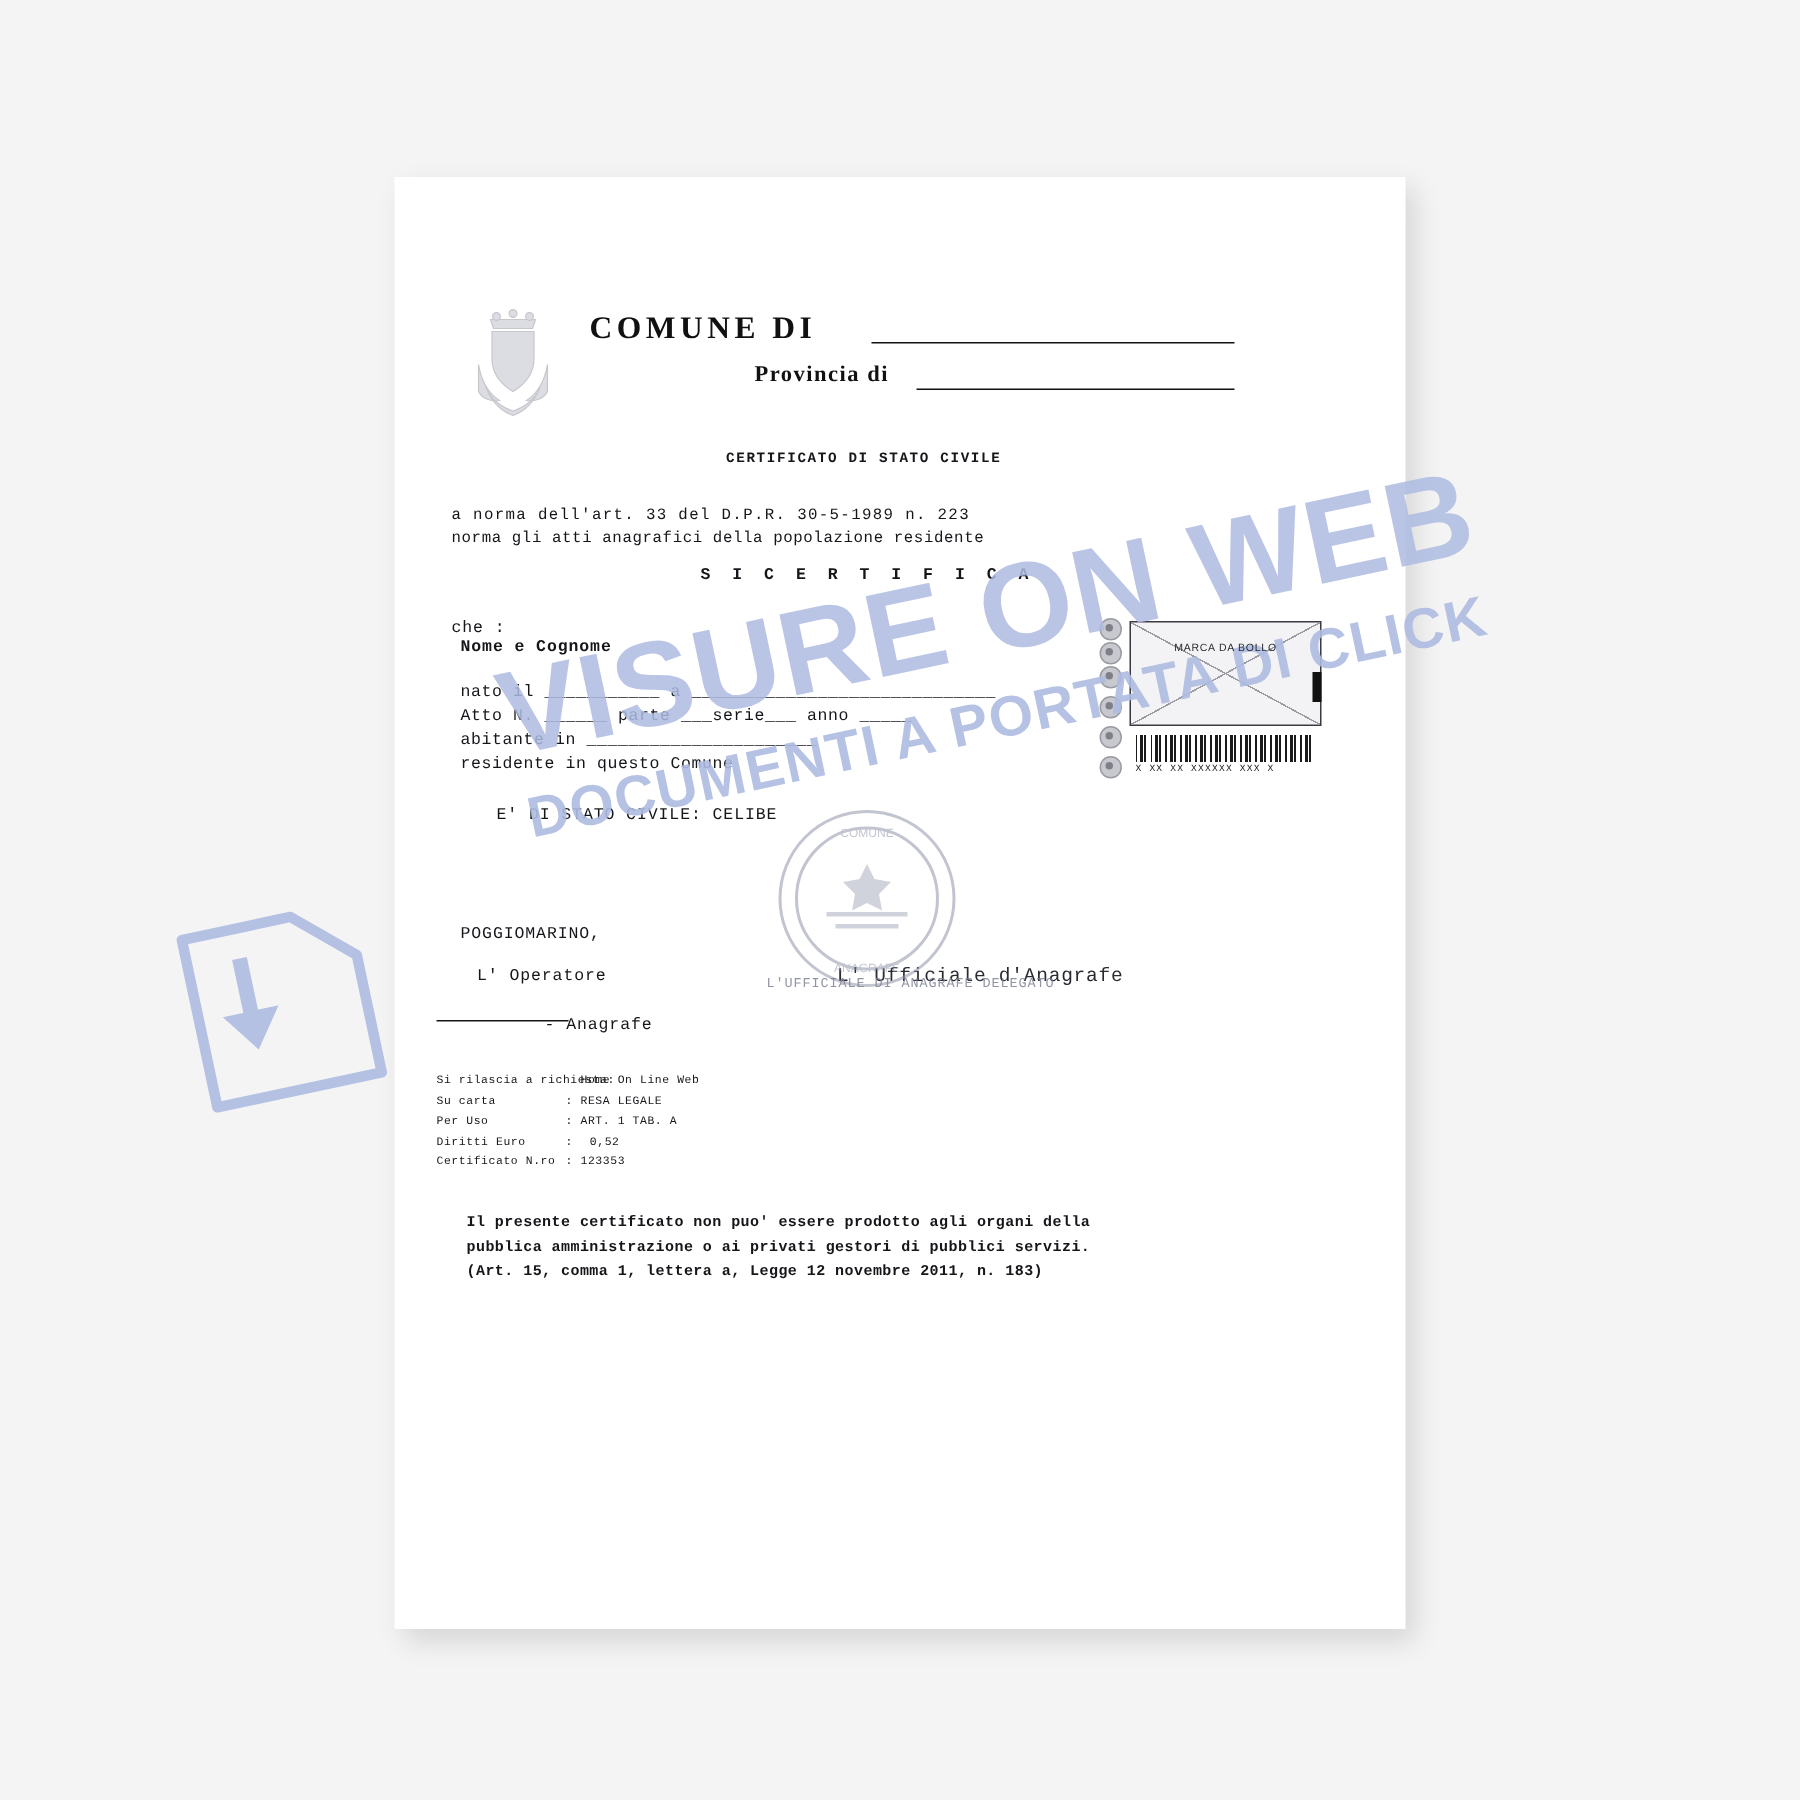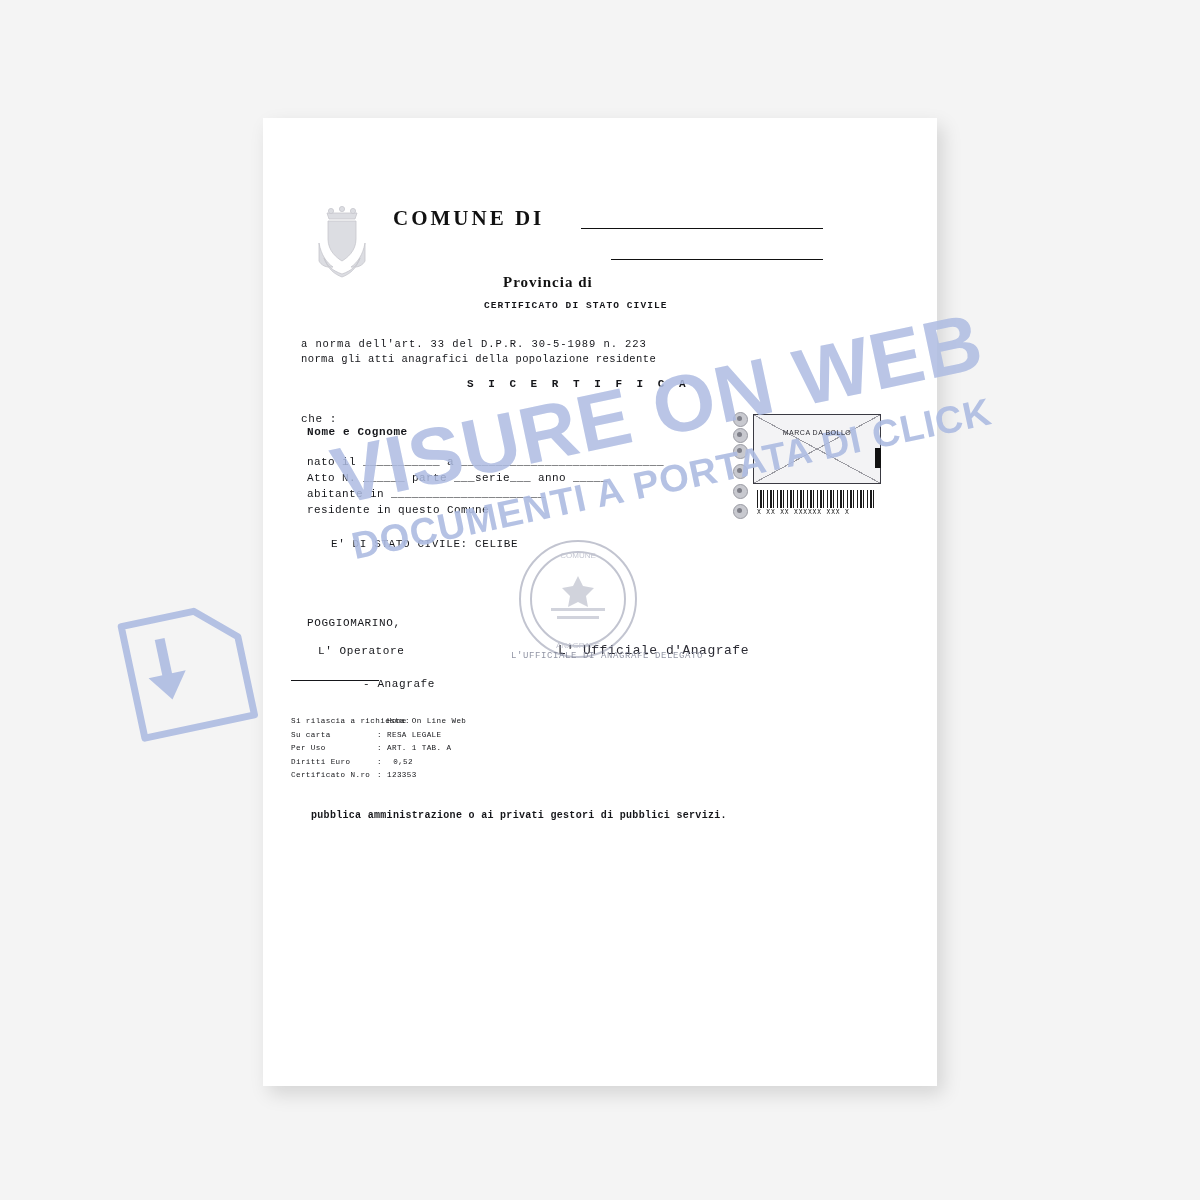--- a/index.html
+++ b/index.html
@@ -58,21 +58,20 @@
   }
   .provincia-title {
     position: absolute;
     left: 240px;
     top: 124px;
     font-family: "Liberation Serif", serif;
     font-weight: bold;
     font-size: 15px;
     letter-spacing: 1px;
     color: #111;
-    margin-top: 32px;
   }
   .line-provincia {
     position: absolute;
     left: 348px;
     top: 141px;
     width: 212px;
     border-bottom: 1.4px solid #111;
   }
 
   
@@ -497,21 +496,23 @@
 
     <div class="mono details">
       <div class="d-row"><span class="d-key">Si rilascia a richiesta:</span><span class="d-sep"></span><span>Home On Line Web</span></div>
       <div class="d-row"><span class="d-key">Su carta</span><span class="d-sep">:</span><span>RESA LEGALE</span></div>
       <div class="d-row"><span class="d-key">Per Uso</span><span class="d-sep">:</span><span>ART. 1 TAB. A</span></div>
       <div class="d-row"><span class="d-key">Diritti Euro</span><span class="d-sep">:</span><span style="display:inline-block;width:26px;text-align:right">0,52</span></div>
       <div class="d-row"><span class="d-key">Certificato N.ro</span><span class="d-sep">:</span><span>123353</span></div>
     </div>
 
     <div class="mono footnote">
+      <div>Il presente certificato non puo' essere prodotto agli organi della</div>
       <div>pubblica amministrazione o ai privati gestori di pubblici servizi.</div>
+      <div>(Art. 15, comma 1, lettera a, Legge 12 novembre 2011, n. 183)</div>
     </div>
 
   </div>
 
   <div id="watermark">
     <div class="wm-logo">
       <svg viewBox="0 0 132 148" width="132" height="148">
         <g fill="none" stroke="#aebce2" stroke-width="7" stroke-linejoin="round">
           <path d="M10 26 h74 l38 34 v80 h-112 z"></path>
         </g>

